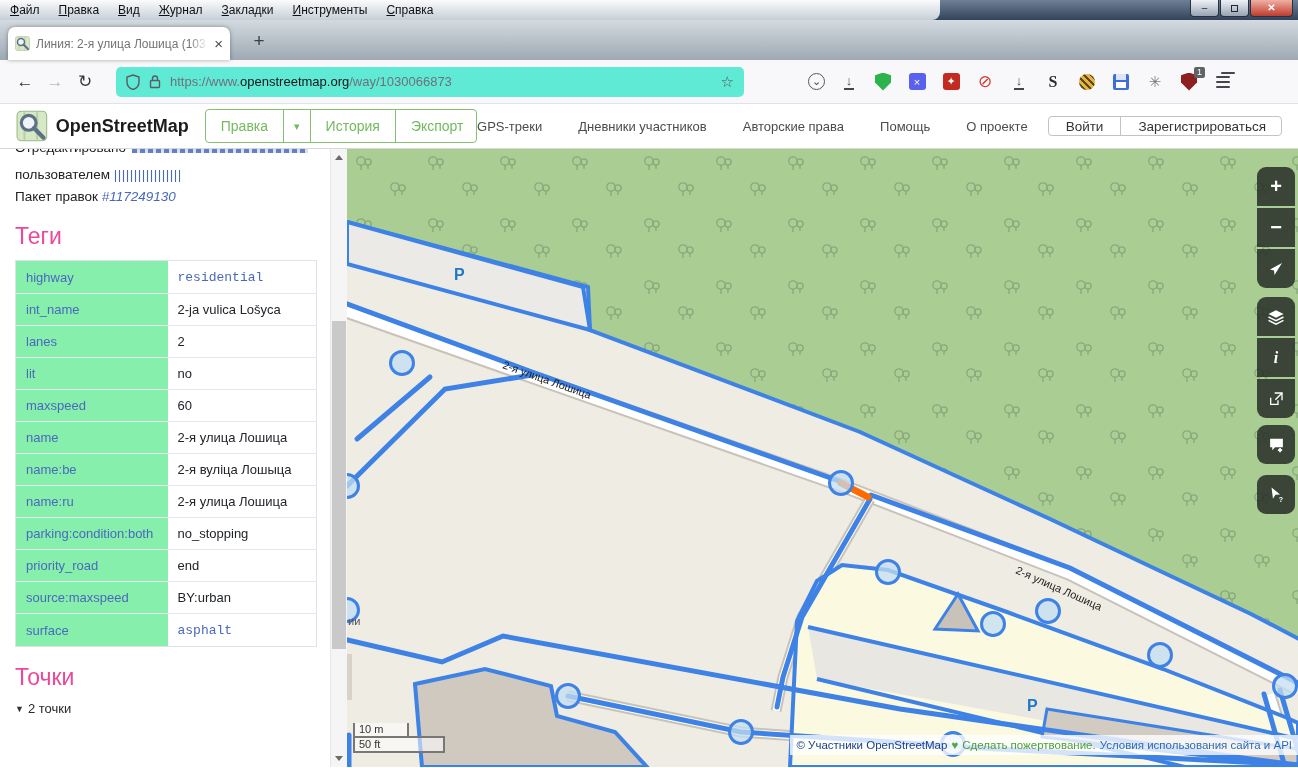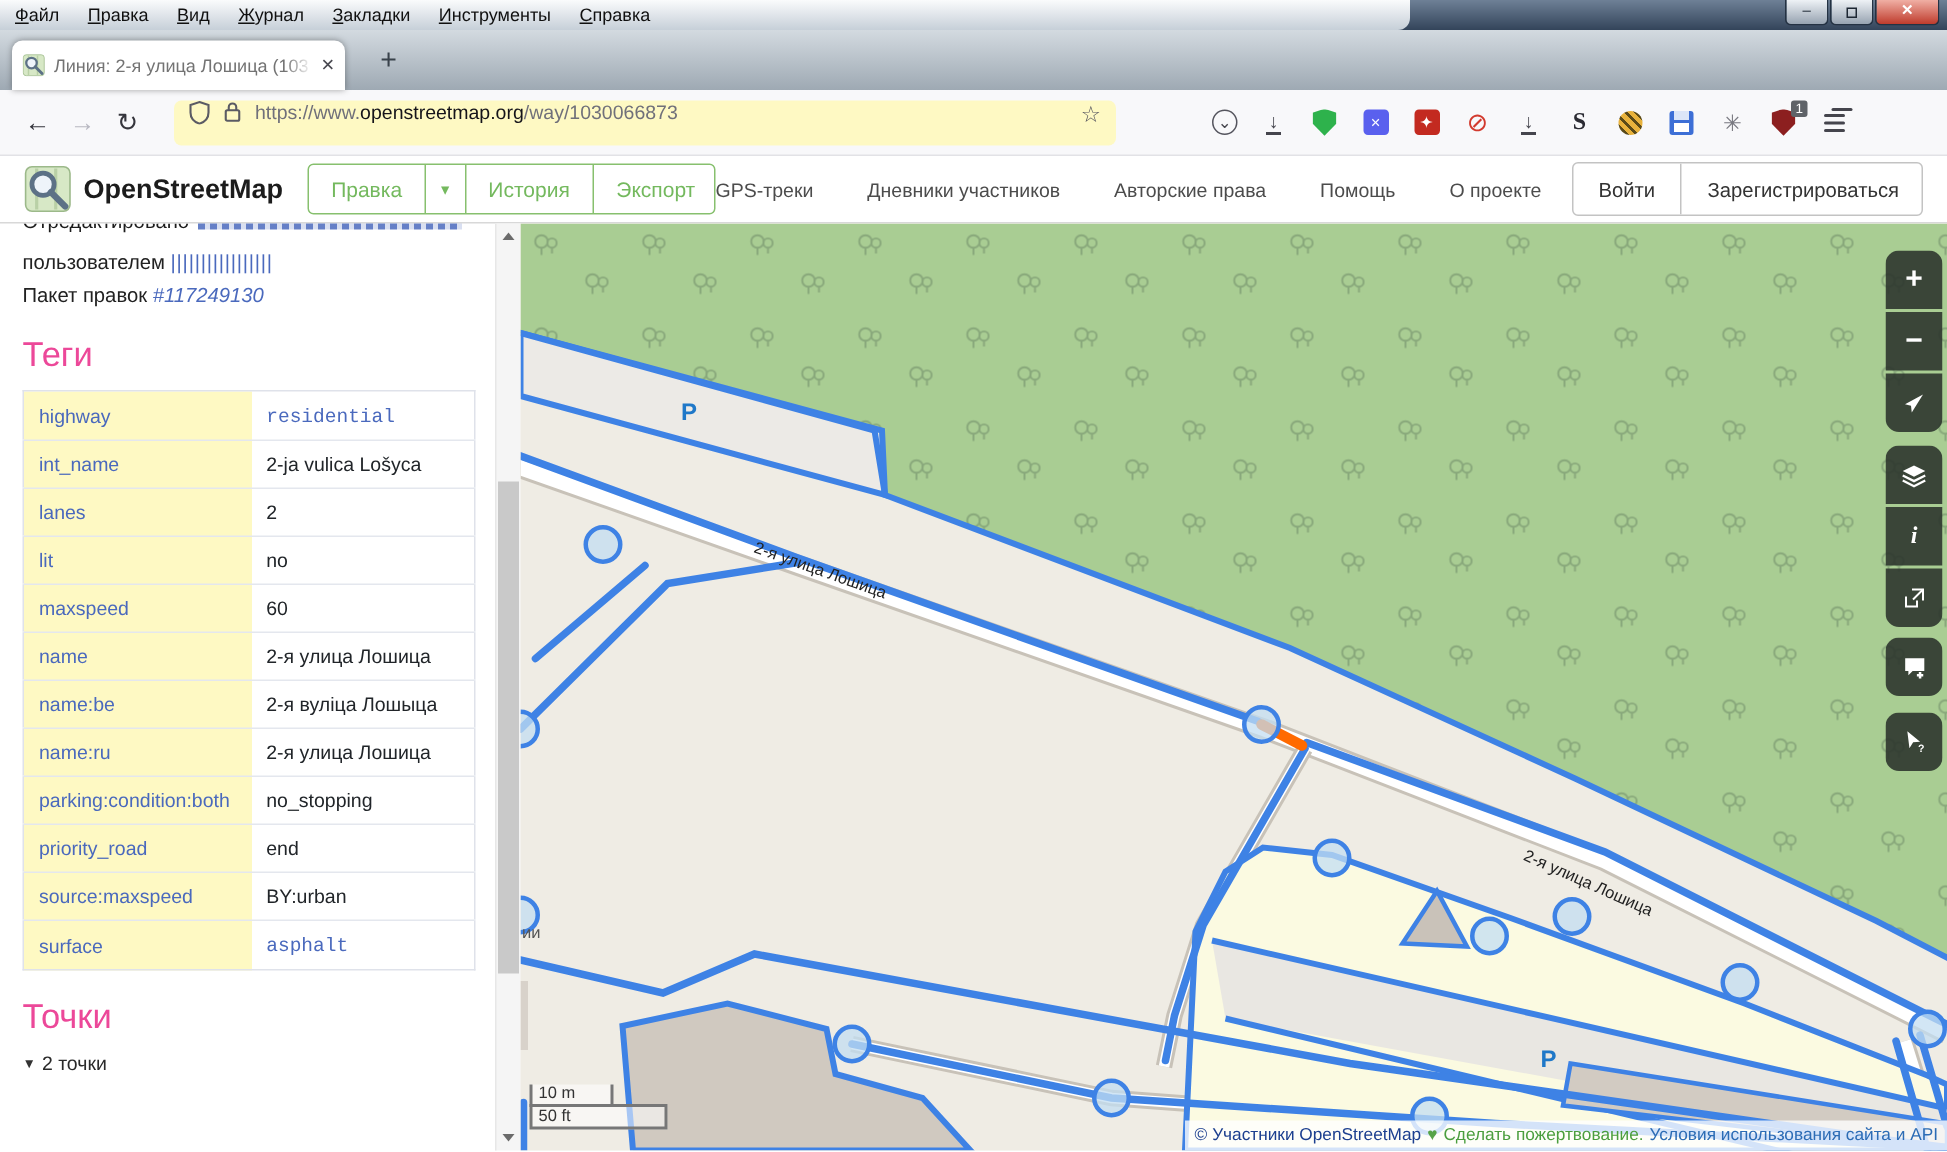--- a/index.html
+++ b/index.html
@@ -29,22 +29,22 @@
   .tab-title::after{content:"";position:absolute;right:0;top:0;bottom:0;width:18px;
     background:linear-gradient(90deg,rgba(255,255,255,0),#fff);}
   .tab-close{color:#4a4a52;font-size:15px;line-height:1;cursor:default;}
   .newtab{position:absolute;left:247px;top:10px;font-size:19px;color:#39424b;width:24px;text-align:center;}
 
   
   .navbar{height:44px;background:#f8f8fa;border-bottom:1px solid #e2e2e6;
     display:flex;align-items:center;padding:0 10px;}
   .nav-btn{width:30px;text-align:center;font-size:17px;color:#35353c;}
   .nav-btn.disabled{color:#b9b9c2;}
-  .urlbar{margin-left:16px;width:628px;height:30px;background:#fef9c3;border-radius:5px;
-    display:flex;align-items:flex-start;padding:0 10px;gap:9px;font-size:13px;}
+  .urlbar{margin-left:16px;width:628px;height:30px;background:#5eead4;border-radius:5px;
+    display:flex;align-items:center;padding:0 10px;gap:9px;font-size:13px;}
   .url-text{white-space:nowrap;overflow:hidden;}
   .url-dim{color:#70707a;} .url-domain{color:#15141a;}
   .url-star{margin-left:auto;font-size:15px;color:#55555e;}
   .ext-icons{display:flex;align-items:center;gap:14px;margin-left:64px;}
   .xi{width:20px;height:20px;display:flex;align-items:center;justify-content:center;
     font-size:15px;color:#45454d;position:relative;}
   .sq{width:17px;height:17px;border-radius:3px;display:flex;align-items:center;justify-content:center;
     color:#fff;font-size:11px;}
   .shield-shape{width:16px;height:18px;clip-path:polygon(50% 0,100% 15%,100% 55%,50% 100%,0 55%,0 15%);
     display:flex;align-items:center;justify-content:center;color:#fff;font-size:10px;}
@@ -64,41 +64,41 @@
   
   .osm-header{height:45px;background:#fff;border-bottom:1px solid #d8d8d8;
     display:flex;align-items:center;padding:0 16px;}
   .brand{font-size:18px;font-weight:bold;color:#1c1c1c;margin-left:8px;}
   .btn-group{display:flex;border:1px solid #87c06e;border-radius:4px;height:34px;margin-left:16px;
     align-items:stretch;overflow:hidden;}
   .btn-group .seg{display:flex;align-items:center;padding:0 15px;color:#74b95e;font-size:14px;}
   .btn-group .seg + .seg{border-left:1px solid #87c06e;}
   .btn-group .seg.caret{padding:0 10px;font-size:11px;}
   .hdr-links{display:flex;gap:36px;margin-left:auto;font-size:13px;color:#4c4c4c;white-space:nowrap;}
-  .auth-group{display:flex;border:1px solid #c3c3c3;border-radius:4px;height:36px;margin-left:20px;
+  .auth-group{display:flex;border:1px solid #c3c3c3;border-radius:4px;height:20px;margin-left:20px;
     align-items:stretch;overflow:hidden;}
   .auth-group .seg{display:flex;align-items:center;padding:0 17px;color:#333;font-size:13.5px;}
   .auth-group .seg + .seg{border-left:1px solid #c3c3c3;}
 
   
   .content{display:flex;height:618px;}
   .sidebar{width:330px;padding-left:15px;font-size:13.5px;color:#222;overflow:hidden;}
   .clipline{height:12px;overflow:hidden;}
   .clipline .inner{margin-top:-9px;white-space:nowrap;color:#1c1c1c;}
   .redact-scribble{display:inline-block;width:176px;height:10px;vertical-align:middle;margin-left:6px;
     background:repeating-linear-gradient(90deg,#4a69bd 0 5px,rgba(74,105,189,.25) 5px 8px);opacity:.85;}
   .userline{margin-top:4px;line-height:19px;}
   .redact-bars{color:#4a69bd;letter-spacing:.5px;}
   .csline{margin-top:3px;line-height:19px;}
   a.lnk{color:#4a69bd;text-decoration:none;font-style:italic;}
   .sb-h2{font-size:23px;font-weight:500;color:#ec4899;margin:17px 0 10px;}
   table.tags{border-collapse:collapse;width:302px;font-size:13px;border:1px solid #dfe2ea;}
   table.tags td{border-top:1px solid #e4e7ee;padding:8px 10px;vertical-align:middle;}
   table.tags tr:first-child td{border-top:none;}
-  td.k{width:152px;background:#fef9c3;word-break:break-all;margin-top:20px;}
+  td.k{width:152px;background:#86efac;word-break:break-all;margin-top:20px;}
   td.k a{color:#4a69bd;text-decoration:none;}
   td.v{color:#212529;}
   td.v a.vl{color:#4a69bd;text-decoration:none;font-family:Liberation Mono, monospace;}
   .nodes-toggle{font-size:13px;color:#2a2a2a;margin-top:6px;}
   .nodes-toggle .car{font-size:9px;vertical-align:1px;margin-right:4px;color:#333;}
 
   
   .sb-scroll{width:17px;background:#f5f5f5;border-left:1px solid #e7e7e7;position:relative;}
   .sb-arrow{position:absolute;left:0;width:16px;height:15px;display:flex;align-items:center;justify-content:center;}
   .sb-arrow.up{top:1px;} .sb-arrow.down{bottom:1px;}
@@ -112,21 +112,21 @@
   .map-ctl{position:absolute;right:3px;width:38px;display:flex;flex-direction:column;gap:2px;
     border-radius:9px;overflow:hidden;}
   .mbtn{height:39px;background:rgba(42,50,43,.88);display:flex;align-items:center;justify-content:center;
     color:#fff;font-size:20px;font-weight:bold;}
   .mbtn svg{stroke:#fff;fill:none;stroke-width:2;}
   .ctl-zoom{top:18px;} .ctl-mid{top:148px;} .ctl-note{top:276px;} .ctl-query{top:326px;}
   .scale{position:absolute;left:6px;bottom:14px;font-size:11px;color:#333;}
   .scale .ln{background:rgba(255,255,255,.55);border:2px solid #777;border-top:none;
     padding:0 4px;line-height:13px;white-space:nowrap;}
   .scale .ln.m{width:56px;} .scale .ln.ft{width:92px;border-top:2px solid #777;margin-top:-2px;}
-  .attrib{position:absolute;right:0;bottom:0;height:20px;background:rgba(255,255,255,.78);
+  .attrib{position:absolute;right:0;bottom:12px;height:20px;background:rgba(255,255,255,.78);
     display:flex;align-items:center;padding:0 6px;font-size:11.5px;white-space:nowrap;gap:4px;}
   .attrib .c1{color:#1c3f8f;} .attrib .heart{color:#56a347;} .attrib .don{color:#4b9e3e;}
   .attrib .terms{color:#2c6cb5;}
 </style>
 </head>
 <body>
 
 <div>
 
   <div class="titlebar">

